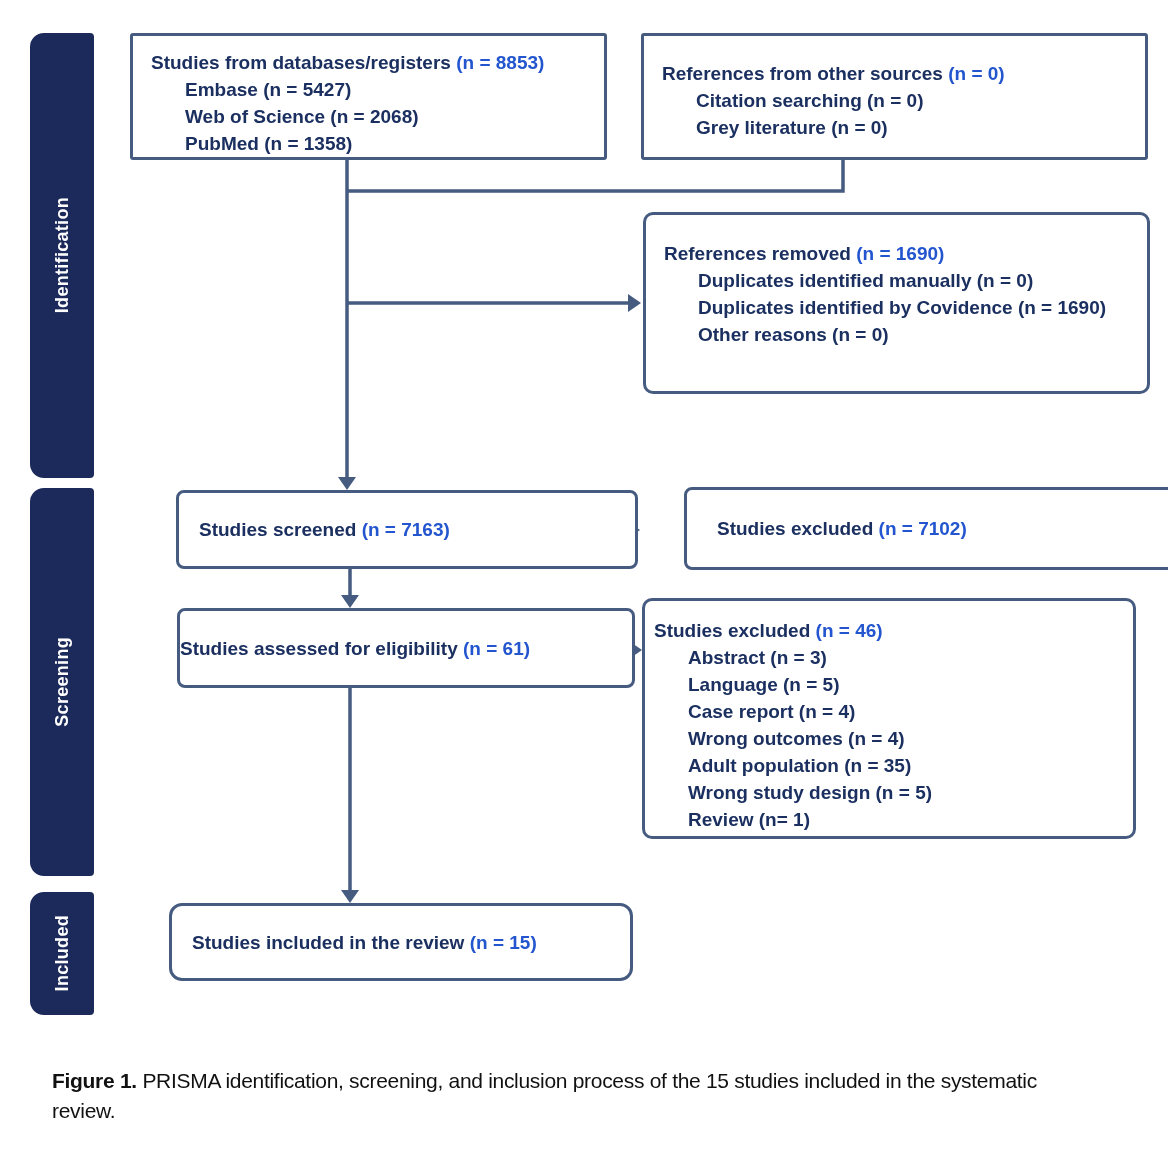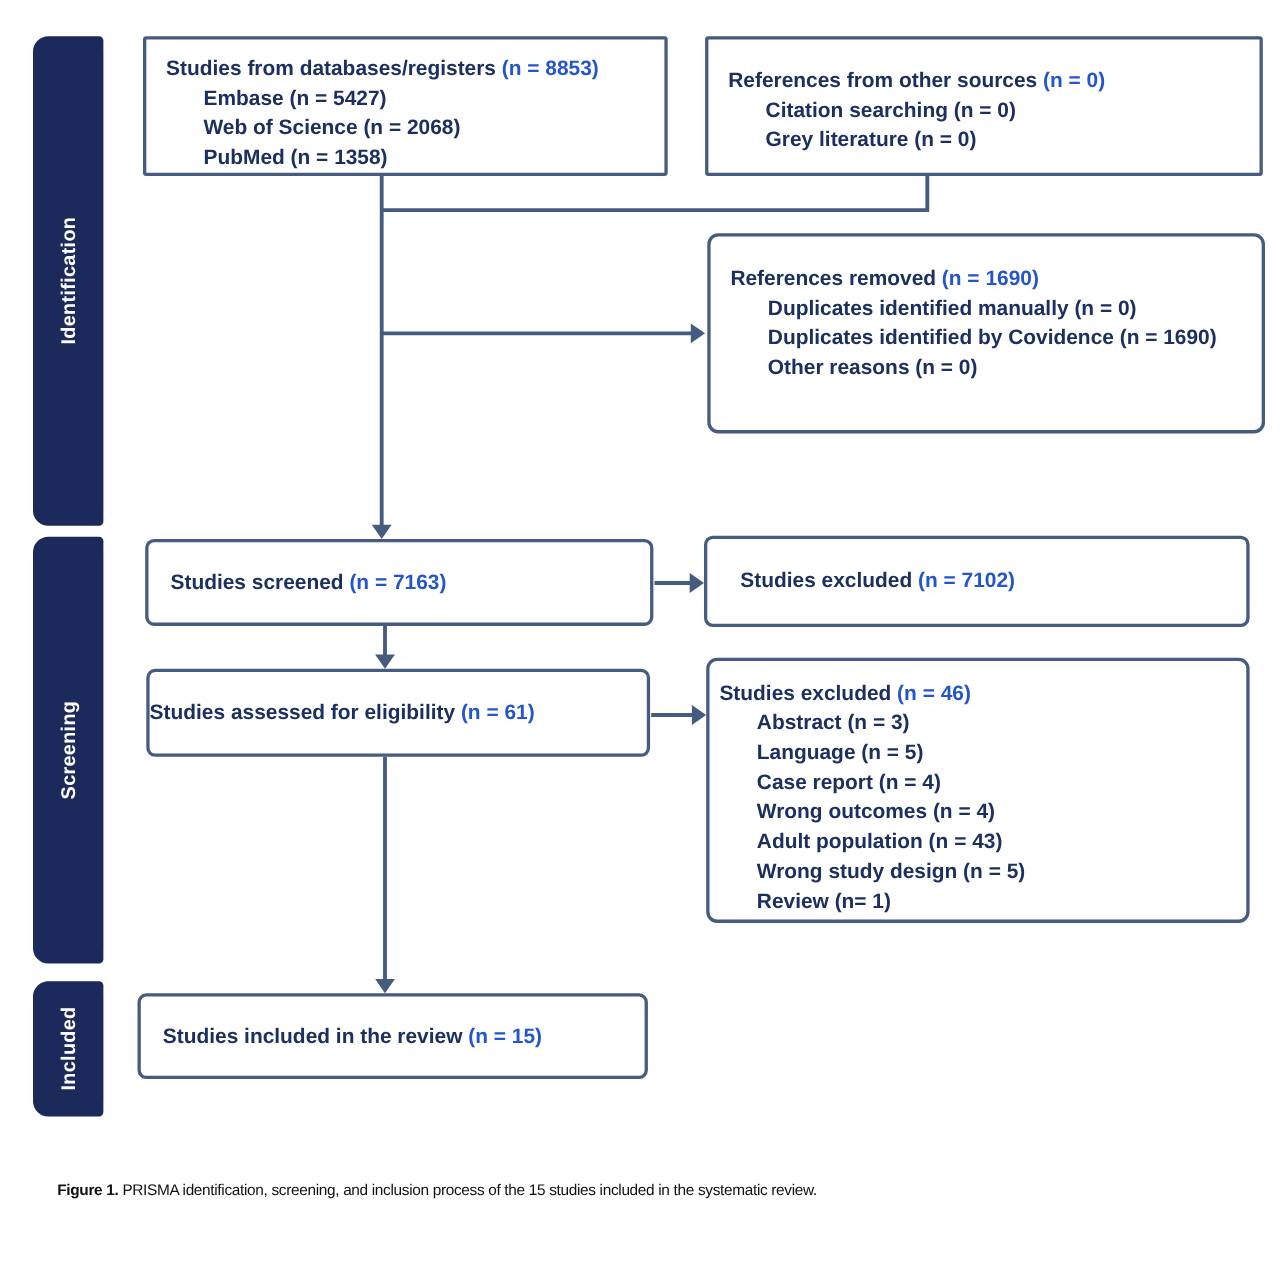--- a/index.html
+++ b/index.html
@@ -27,37 +27,37 @@
   .box{
     position:absolute;background:#ffffff;border:3px solid #465b80;
     color:#1b3060;font-weight:bold;font-size:19px;line-height:27px;
     box-sizing:border-box;
   }
   .box .count{color:#2355cf;}
   .box .items div{padding-left:34px;white-space:nowrap;}
   .box.center{display:flex;align-items:center;}
   .sq{border-radius:3px;}
   .rd{border-radius:10px;}
-  .rs{border-radius:8px;}
+  .rs{border-radius:8px;margin-left:44px;}
 
   #box-databases{left:130px;top:33px;width:477px;height:127px;padding:13px 8px 0 18px;}
   #box-other-sources{left:641px;top:33px;width:507px;height:127px;padding:24px 8px 0 18px;}
   #box-removed{left:643px;top:212px;width:507px;height:182px;padding:25px 8px 0 18px;}
   #box-screened{left:132px;top:490px;width:462px;height:79px;padding-left:20px;}
   #box-excluded-screen{left:640px;top:487px;width:496px;height:83px;padding-left:30px;}
   #box-assessed{left:133px;top:608px;width:458px;height:80px;}
   #box-excluded-eligibility{left:642px;top:598px;width:494px;height:241px;padding:16px 8px 0 9px;}
-  #box-included{left:125px;top:903px;width:464px;height:78px;padding-left:20px;}
+  #box-included{left:125px;top:903px;width:464px;height:78px;padding-left:20px;border-radius:13px;}
 
   .title{white-space:nowrap;}
 
   
   .caption{
     position:absolute;left:52px;top:1066px;width:1030px;
-    color:#111111;font-size:14px;line-height:30px;letter-spacing:-0.3px;
+    color:#111111;font-size:21px;line-height:30px;letter-spacing:-0.3px;
   }
   .caption .cap-label{font-weight:bold;}
 </style>
 </head>
 <body>
 
 <div class="canvas">
 
   <svg class="connectors" viewBox="0 0 1168 1156" xmlns="http://www.w3.org/2000/svg">
     <g stroke="#465b80" stroke-width="3.5" fill="none">
@@ -155,21 +155,21 @@
   <div class="box rd" id="box-excluded-eligibility">
     <div class="title">
       <span>Studies excluded</span>
       <span class="count">(n = 46)</span>
     </div>
     <div class="items">
       <div>Abstract (n = 3)</div>
       <div>Language (n = 5)</div>
       <div>Case report (n = 4)</div>
       <div>Wrong outcomes (n = 4)</div>
-      <div>Adult population (n = 43)</div>
+      <div>Adult population (n = 35)</div>
       <div>Wrong study design (n = 5)</div>
       <div>Review (n= 1)</div>
     </div>
   </div>
 
   <div class="box rs center" id="box-included">
     <div class="title">
       <span>Studies included in the review</span>
       <span class="count">(n = 15)</span>
     </div>

